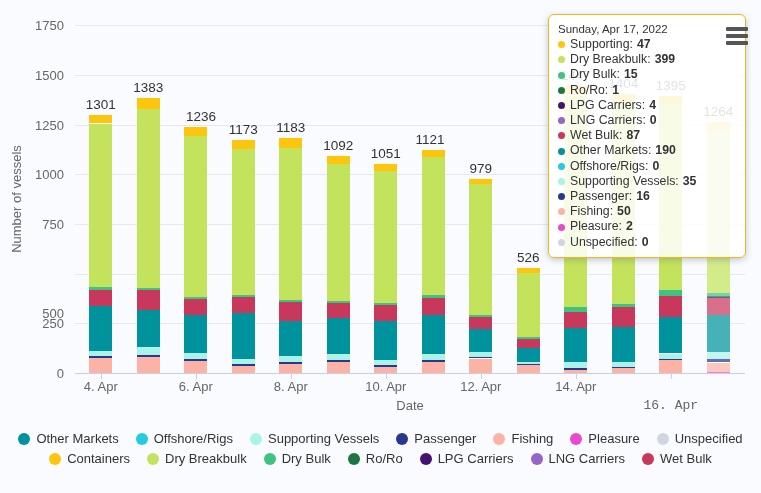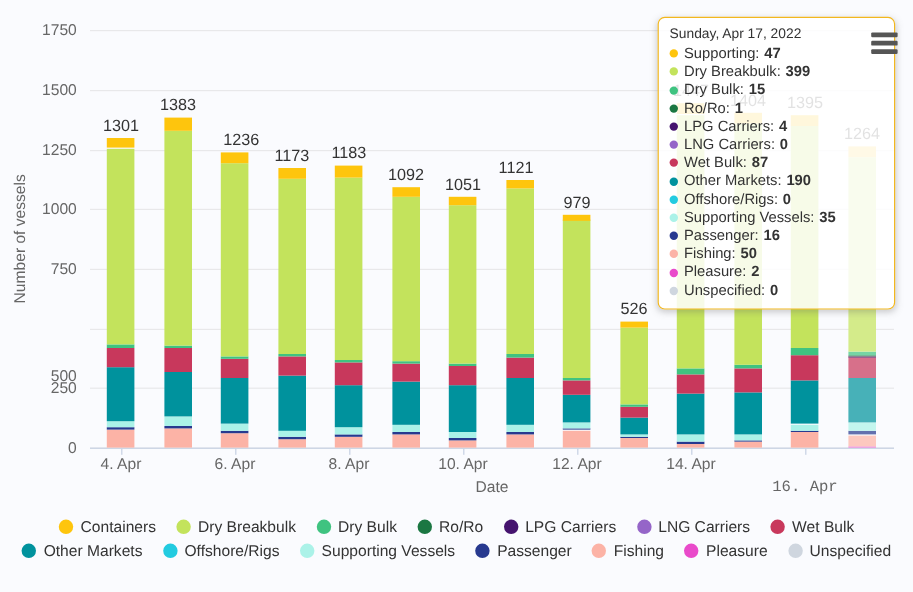--- a/index.html
+++ b/index.html
@@ -305,20 +305,50 @@
 
   <div id="burger" title="Chart context menu">
     <span></span>
       <span></span>
       <span style="margin-bottom:0"></span>
   </div>
 
   <div id="legend">
       <div class="lrow">
         <div class="litem">
+          <div class="ldot" style="background: rgb(0, 146, 157);"></div>
+          <span>Other Markets</span>
+        </div>
+        <div class="litem">
+          <div class="ldot" style="background: rgb(34, 203, 224);"></div>
+          <span>Offshore/Rigs</span>
+        </div>
+        <div class="litem">
+          <div class="ldot" style="background: rgb(171, 242, 232);"></div>
+          <span>Supporting Vessels</span>
+        </div>
+        <div class="litem">
+          <div class="ldot" style="background: rgb(39, 57, 143);"></div>
+          <span>Passenger</span>
+        </div>
+        <div class="litem">
+          <div class="ldot" style="background: rgb(252, 179, 166);"></div>
+          <span>Fishing</span>
+        </div>
+        <div class="litem">
+          <div class="ldot" style="background: rgb(233, 74, 202);"></div>
+          <span>Pleasure</span>
+        </div>
+        <div class="litem">
+          <div class="ldot" style="background: rgb(207, 214, 223);"></div>
+          <span>Unspecified</span>
+        </div>
+      </div>
+      <div class="lrow">
+        <div class="litem">
           <div class="ldot" style="background: rgb(254, 197, 13);"></div>
           <span>Containers</span>
         </div>
         <div class="litem">
           <div class="ldot" style="background: rgb(195, 227, 92);"></div>
           <span>Dry Breakbulk</span>
         </div>
         <div class="litem">
           <div class="ldot" style="background: rgb(63, 195, 128);"></div>
           <span>Dry Bulk</span>
@@ -333,44 +363,14 @@
         </div>
         <div class="litem">
           <div class="ldot" style="background: rgb(149, 101, 200);"></div>
           <span>LNG Carriers</span>
         </div>
         <div class="litem">
           <div class="ldot" style="background: rgb(200, 56, 92);"></div>
           <span>Wet Bulk</span>
         </div>
       </div>
-      <div class="lrow">
-        <div class="litem">
-          <div class="ldot" style="background: rgb(0, 146, 157);"></div>
-          <span>Other Markets</span>
-        </div>
-        <div class="litem">
-          <div class="ldot" style="background: rgb(34, 203, 224);"></div>
-          <span>Offshore/Rigs</span>
-        </div>
-        <div class="litem">
-          <div class="ldot" style="background: rgb(171, 242, 232);"></div>
-          <span>Supporting Vessels</span>
-        </div>
-        <div class="litem">
-          <div class="ldot" style="background: rgb(39, 57, 143);"></div>
-          <span>Passenger</span>
-        </div>
-        <div class="litem">
-          <div class="ldot" style="background: rgb(252, 179, 166);"></div>
-          <span>Fishing</span>
-        </div>
-        <div class="litem">
-          <div class="ldot" style="background: rgb(233, 74, 202);"></div>
-          <span>Pleasure</span>
-        </div>
-        <div class="litem">
-          <div class="ldot" style="background: rgb(207, 214, 223);"></div>
-          <span>Unspecified</span>
-        </div>
-      </div>
     </div>
 </div>
 
 </body></html>

